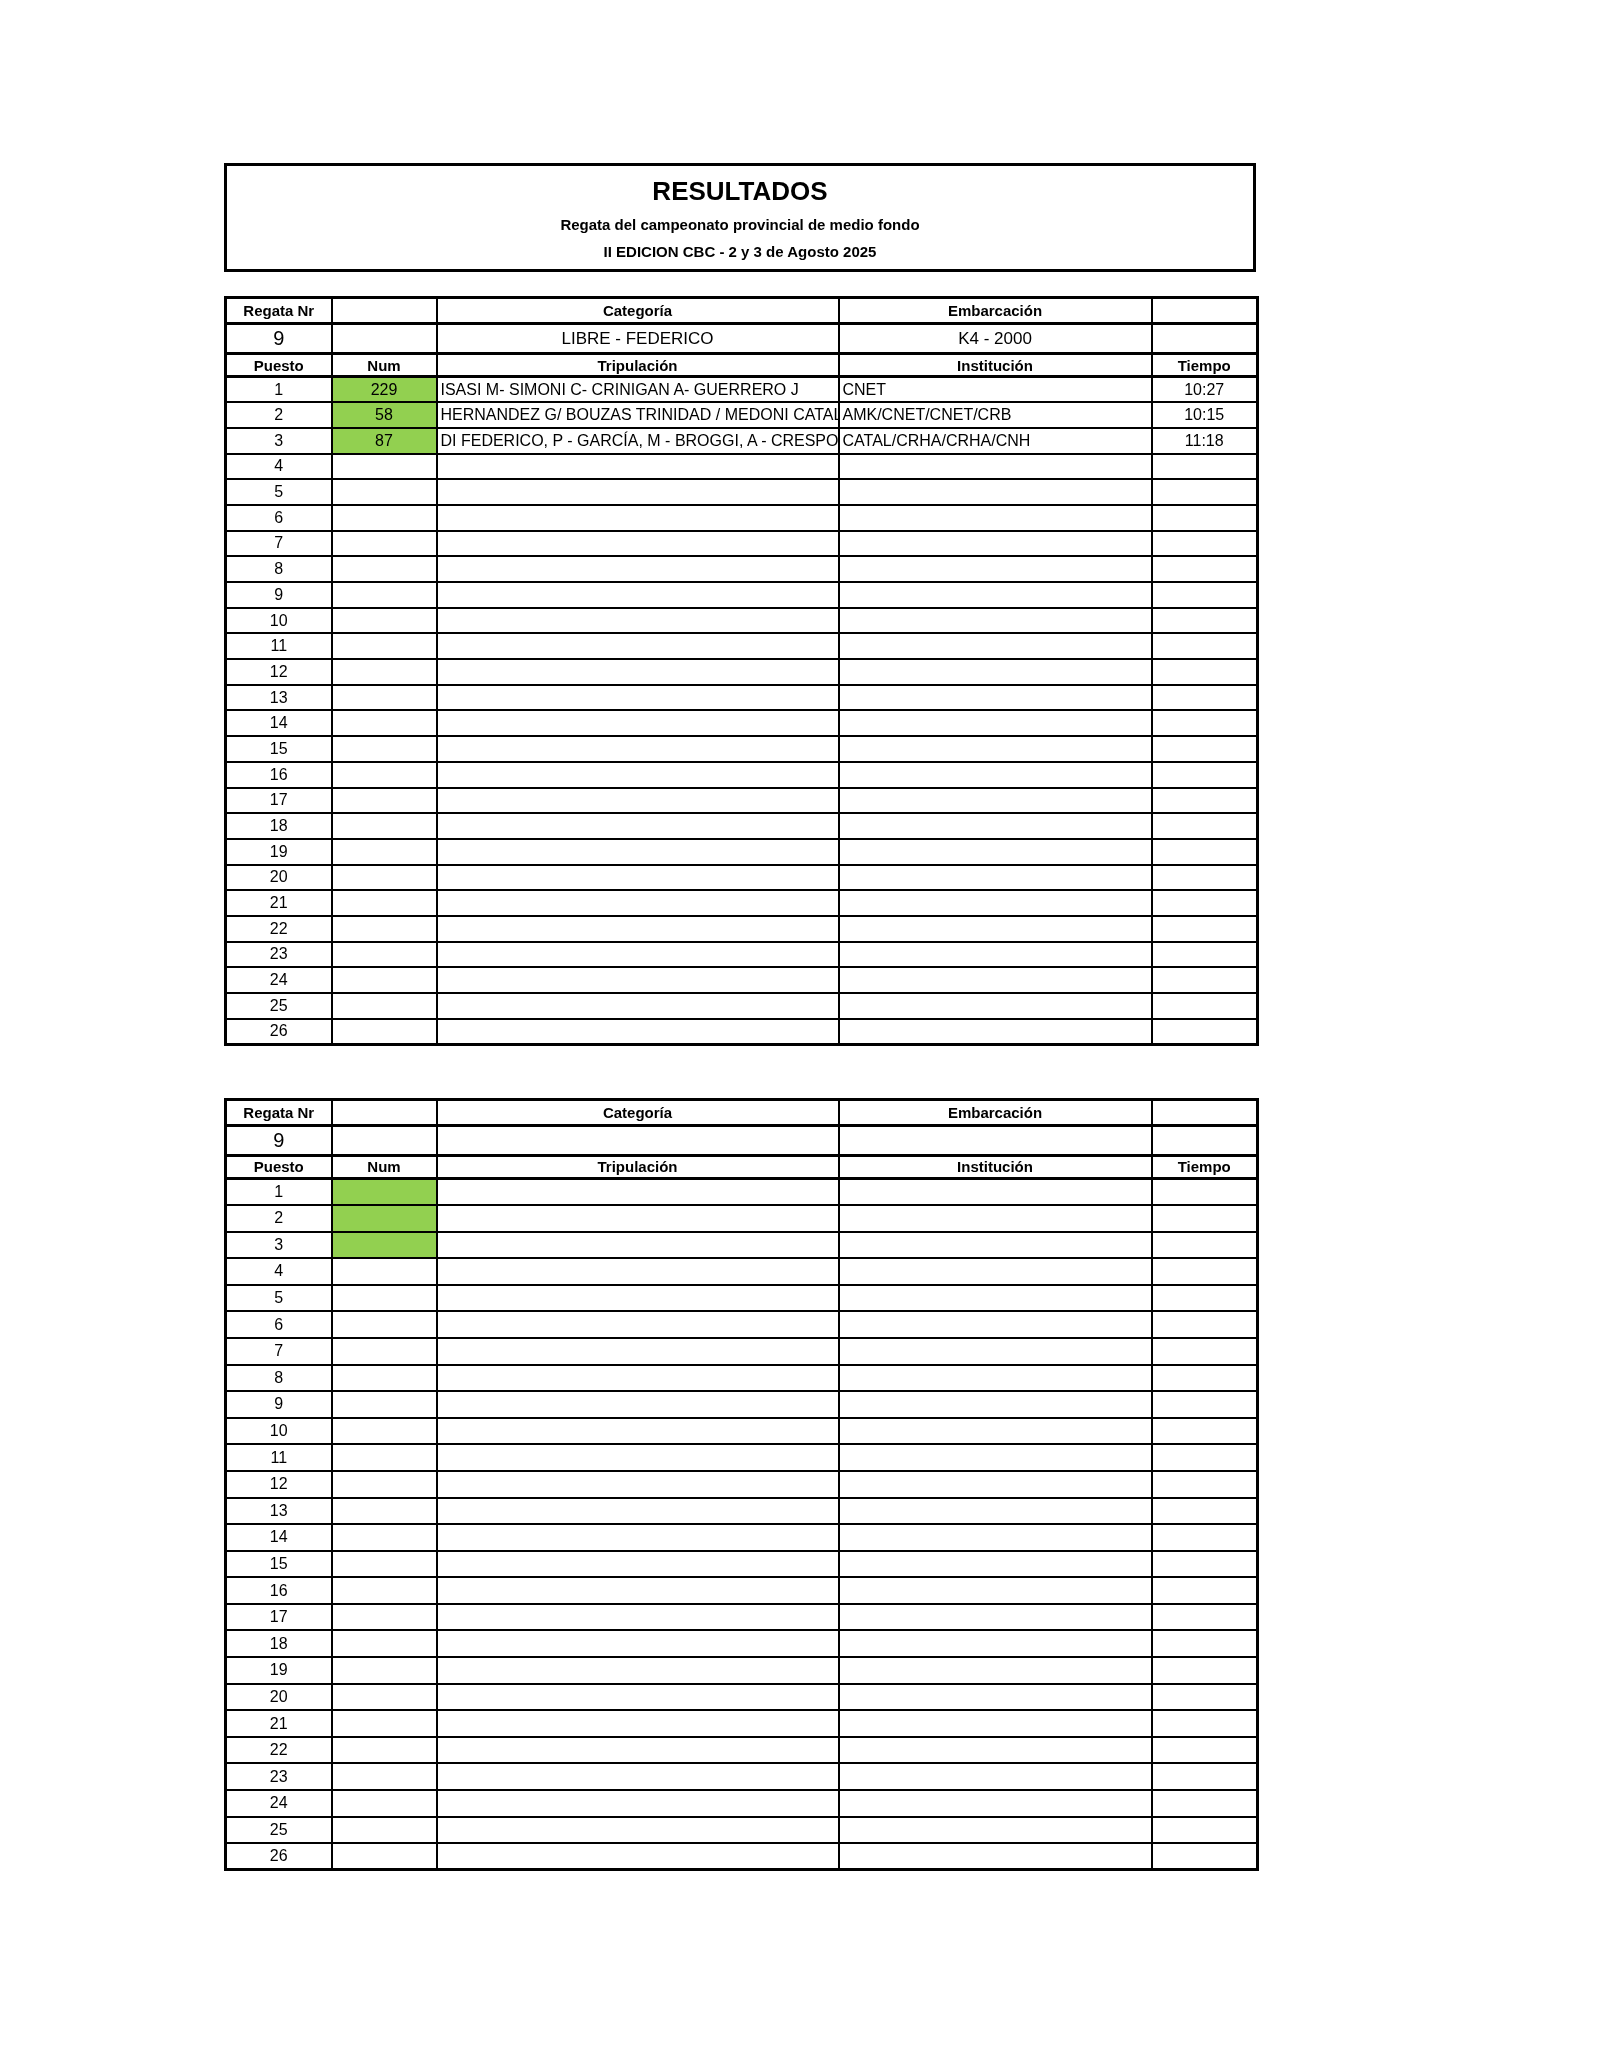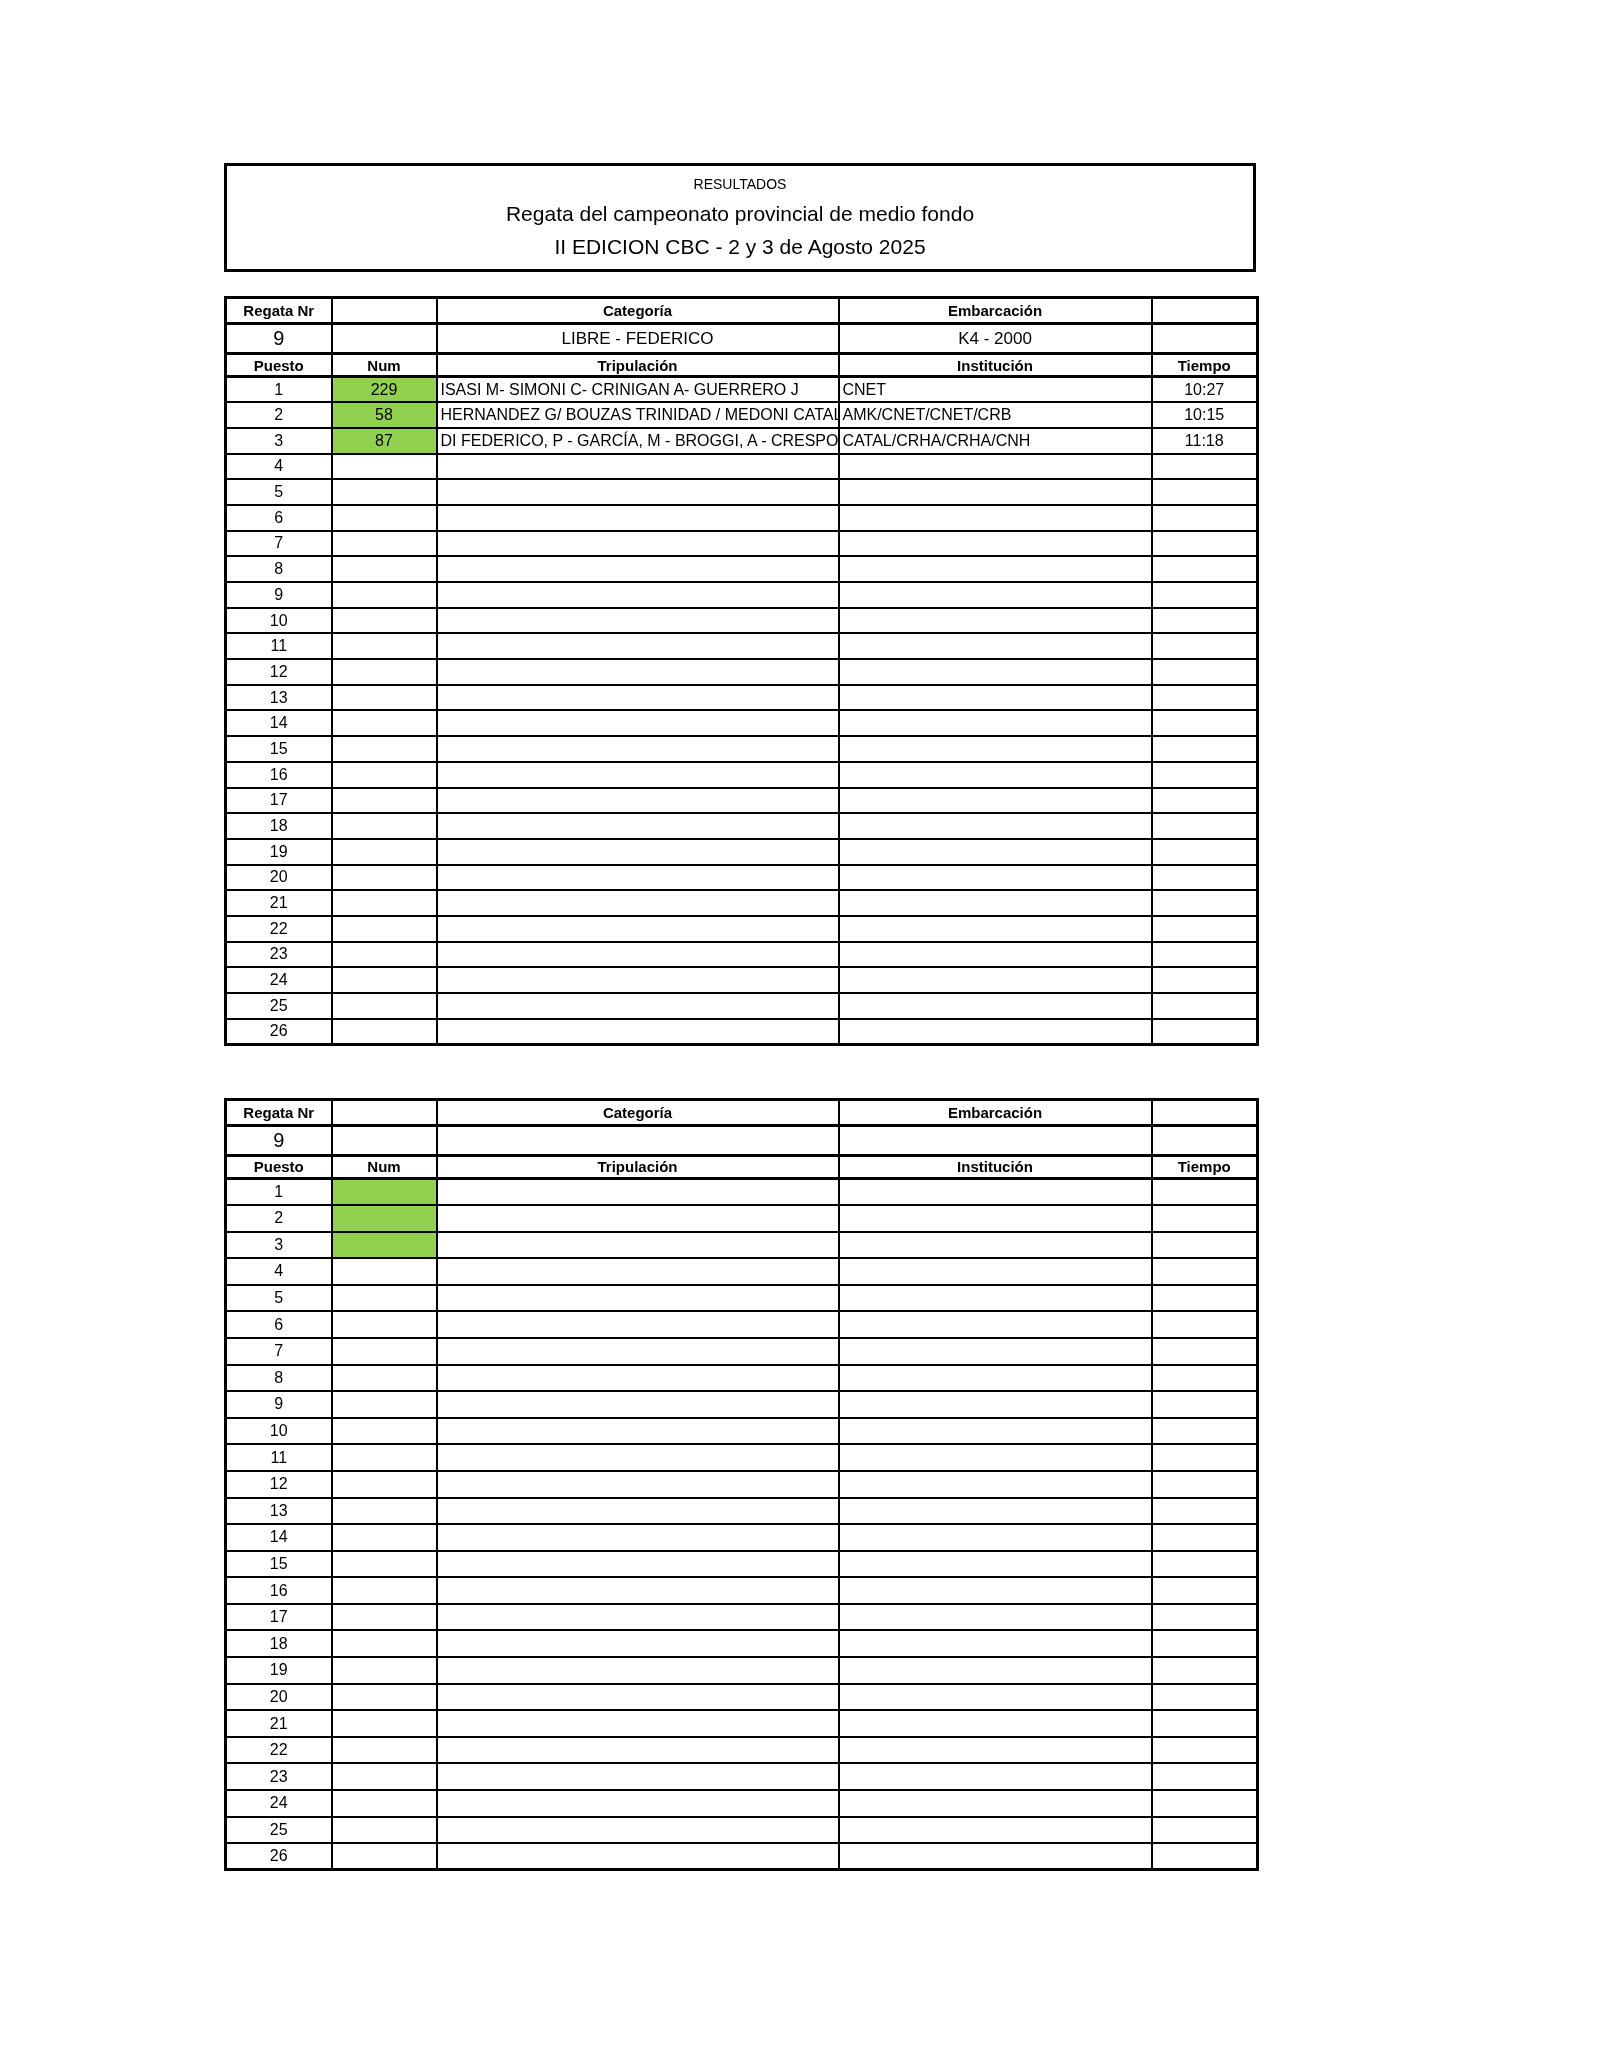--- a/index.html
+++ b/index.html
@@ -18,22 +18,22 @@
   
   .title-box {
     box-sizing: border-box;
     width: 1032px; height: 109px;
     border: 3px solid #000;
     display: flex; flex-direction: column;
     justify-content: space-evenly;
     text-align: center;
     margin-bottom: 24px;
   }
-  .title-line1 { font-size: 14px; font-weight: normal; }
-  .title-line2, .title-line3 { font-size: 21px; font-weight: normal; }
+  .title-line1 { font-size: 26px; font-weight: bold; }
+  .title-line2, .title-line3 { font-size: 15px; font-weight: bold; }
   
   table.results {
     border-collapse: collapse;
     table-layout: fixed;
     width: 1032px;
     background: #fff;
     padding-left: 6px;
   }
   table.results td {
     border: 2px solid #000;

